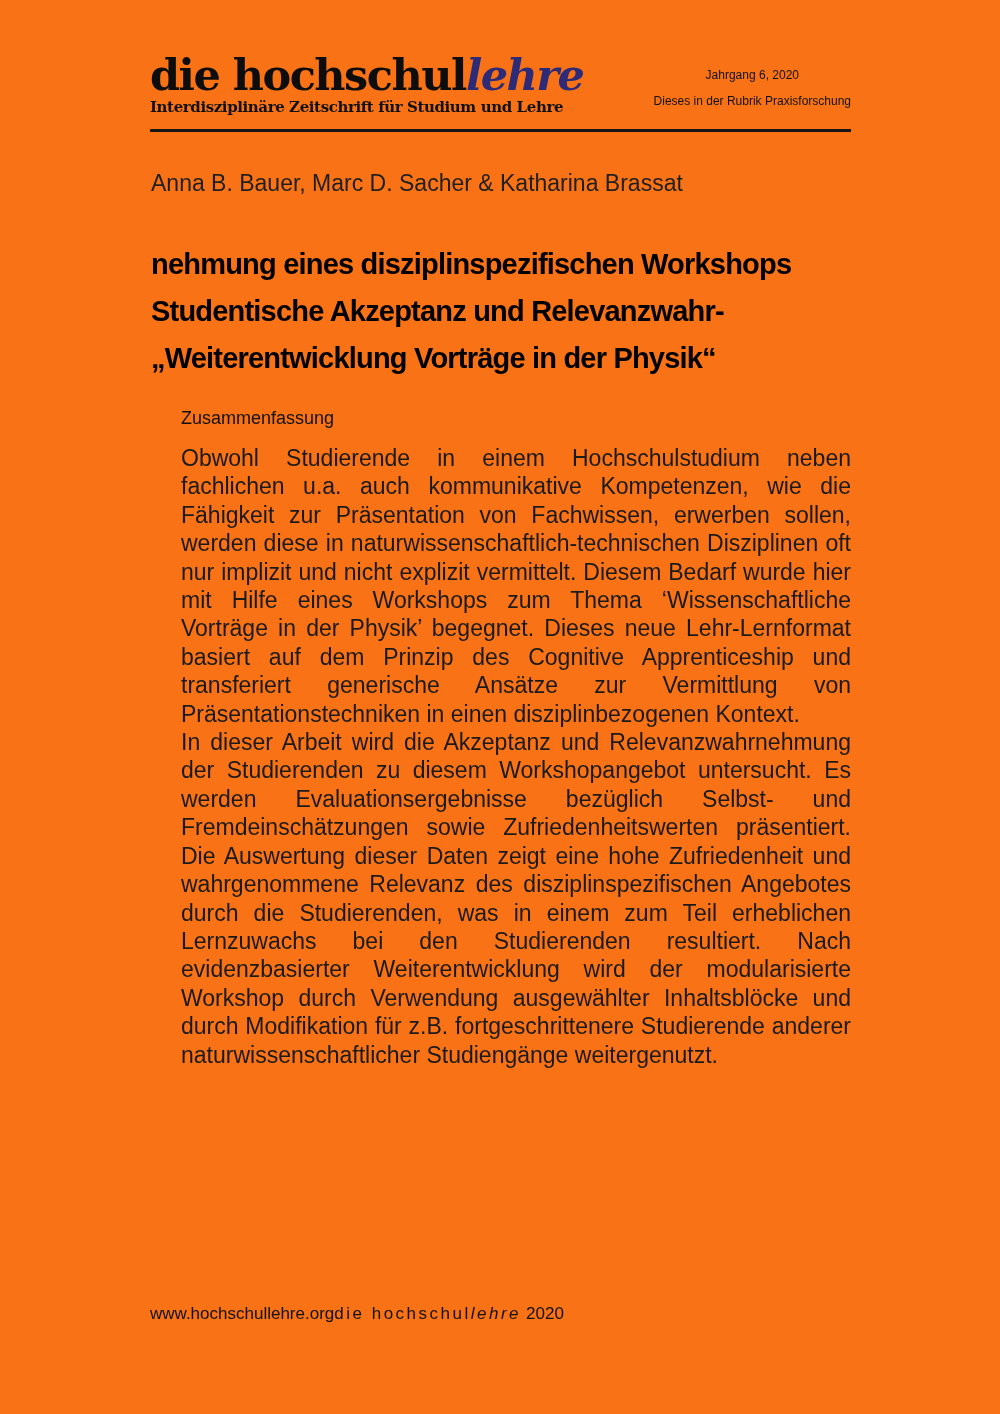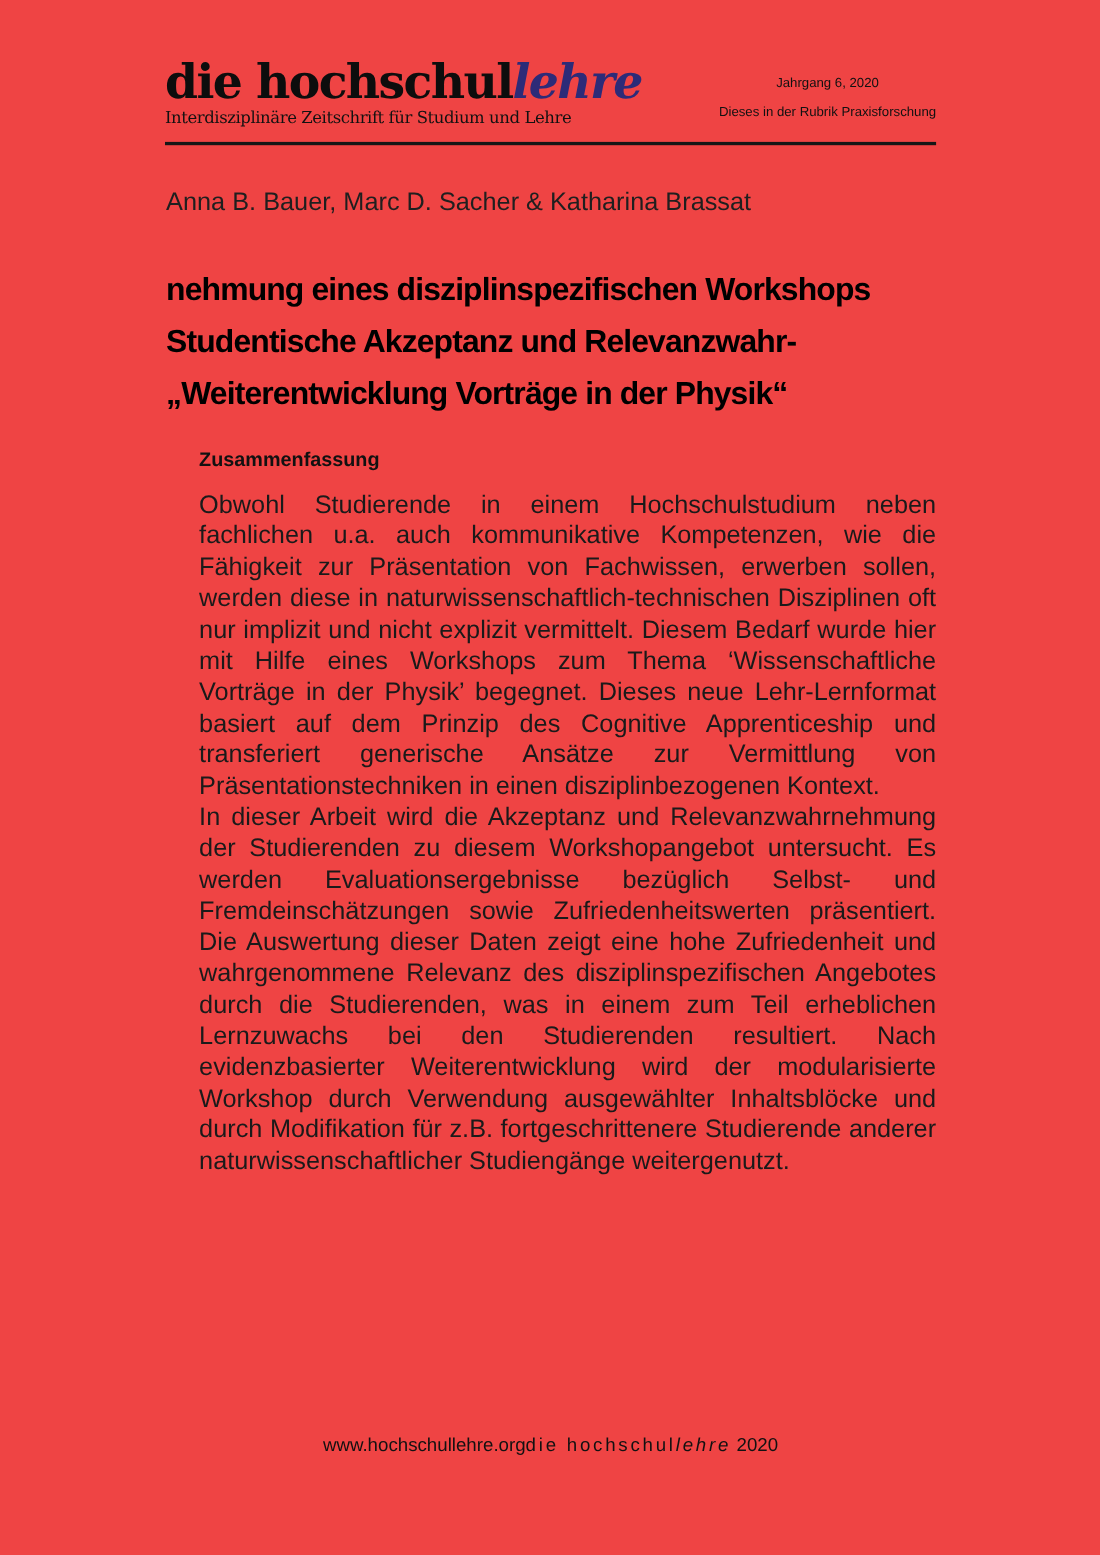--- a/index.html
+++ b/index.html
@@ -1,20 +1,20 @@
 <!DOCTYPE html>
 <html lang="de"><head>
 <meta charset="utf-8">
 <style>
   * { margin:0; padding:0; box-sizing:border-box; }
   html,body { background:#ffffff; }
   .page {
     position:relative;
     width:1000px; height:1414px;
-    background:#ef4444;
+    background:#f97316;
     font-family:"Liberation Sans", sans-serif;
     color:#1a1a1a;
     overflow:hidden;
     margin:0 auto;
   }
 
   
   .header {
     position:absolute; left:150px; right:149px; top:54px;
     display:flex; justify-content:space-between; align-items:flex-end;
@@ -24,21 +24,21 @@
     font-family:"DejaVu Serif", serif;
     font-weight:bold;
     font-size:43px;
     letter-spacing:-1.5px;
     color:#0d0d0d;
     white-space:nowrap;
   }
   .logo-accent { font-style:italic; color:#2d2b78; }
   .logo-sub {
     font-family:"DejaVu Serif", serif;
-    font-weight:normal;
+    font-weight:bold;
     font-size:15px;
     letter-spacing:-0.4px;
     color:#111;
     margin-top:3px;
     white-space:nowrap;
   }
   .issue-block {
     text-align:center;
     font-size:12px;
     line-height:26px;
@@ -57,35 +57,35 @@
     font-size:23px; color:#1f1f1f; white-space:nowrap;text-align:center;
   }
   .title-block { position:absolute; left:151px; top:241px; }
   .title-line {
     font-weight:bold; font-size:29px; line-height:47px;
     letter-spacing:-0.8px; color:#000; white-space:nowrap;
   }
 
   
   .abstract-sec { position:absolute; left:181px; width:670px; top:408px; }
-  .sec-heading { font-weight:bold; font-size:18px; color:#111; margin-bottom:15px; }
+  .sec-heading { font-weight:normal; font-size:18px; color:#111; margin-bottom:15px; }
   .abs-para {
     font-size:23px; line-height:28.4px;
     text-align:justify; hyphens:auto; -webkit-hyphens:auto;
     color:#1a1a1a;
   }
 
   
   .keywords-sec { position:absolute; left:181px; width:670px; top:908px; }
   .keywords-line { font-size:17px; margin-top:16px; color:#1a1a1a; }
 
   
   .footer {
     position:absolute; left:150px; right:149px; top:1304px;
-    display:flex; justify-content:center; align-items:baseline;
+    display:flex; justify-content:flex-start; align-items:baseline;
     font-size:17px; color:#111;
   }
   .footer-url { color:#111; text-decoration:none; }
   .imprint { white-space:nowrap; letter-spacing:2.5px; }
   .imprint-accent { font-style:italic; }
   .imprint-year { letter-spacing:0; margin-left:5px; }
 </style>
 </head>
 <body>
 

